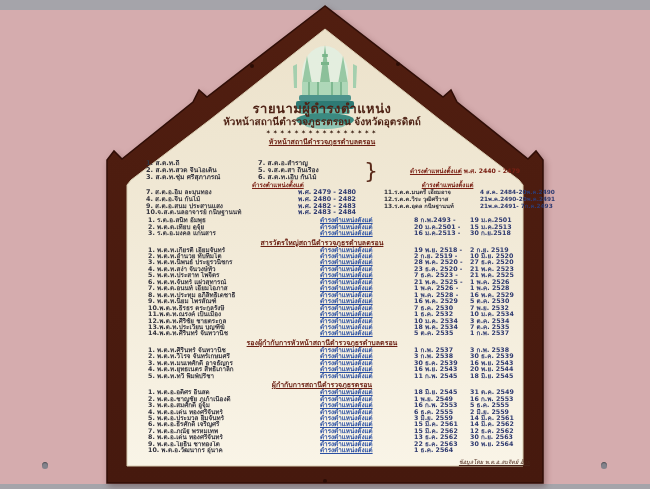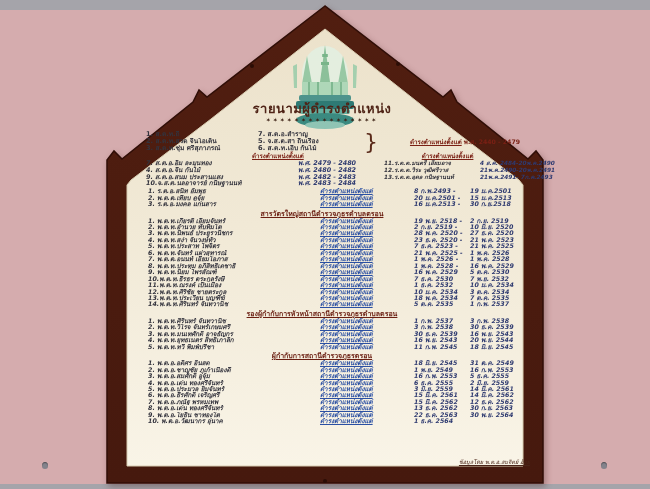--- a/index.html
+++ b/index.html
@@ -25,34 +25,34 @@
     color:#33333d;
   }
   .u{text-decoration:underline;}
   .center{text-align:center;}
   .title{font-size:13px;line-height:14px;font-weight:bold;color:#4f2316;letter-spacing:.5px;}
   .subtitle{font-size:10px;line-height:12px;font-weight:bold;color:#4f2316;}
   .stars{font-size:6px;line-height:8px;color:#3c2013;letter-spacing:2px;}
   .sechead{font-size:7px;line-height:8px;font-weight:bold;color:#6b1f12;text-align:center;margin-top:2px;}
 
   
-  .s1-names{position:relative;display:flex;margin-top:7px;padding-left:22px;gap:32px;}
+  .s1-names{position:relative;display:flex;margin-top:14px;padding-left:22px;gap:32px;}
   .s1col{width:128px;}
   .s1col2{width:118px;}
   .s1col div,.s1col2 div{font-size:6.6px;line-height:7px;white-space:nowrap;overflow:hidden;font-weight:bold;}
   .s1brace{width:14px;font-size:22px;line-height:21px;color:#5a2a1a;font-weight:normal;}
   .s1tenure{flex:1;font-size:6.2px;line-height:7px;color:#7a2014;font-weight:bold;
     white-space:nowrap;padding-top:7px;}
   .s1subs{display:flex;font-size:6.2px;line-height:8px;font-weight:bold;color:#7a2014;}
   .s1subs .sub-l{margin-left:128px;}
   .s1subs .sub-r{margin-left:118px;}
   .s1cols{display:flex;padding-left:22px;}
   .s1cols .colL{width:240px;}
   .s1cols .colR{flex:1;}
-  .trow{display:flex;white-space:nowrap;overflow:hidden;font-size:6.4px;line-height:6.8px;font-style:italic;}
+  .trow{display:flex;white-space:nowrap;overflow:hidden;font-size:6.4px;line-height:6.8px;}
   .colL .s1nm{width:152px;font-weight:bold;}
   .colL .s1dt{width:86px;color:#2e3a70;font-weight:bold;}
   .colR .s1nm{width:96px;font-size:5.8px;font-weight:bold;}
   .colR .s1dt{color:#2e3a70;font-size:5.8px;font-weight:bold;}
 
   
   #sections .secblock{margin-top:1px;}
   #sections .trow{padding-left:24px;line-height:6.45px;font-size:6.3px;}
   #sections .nm{width:172px;font-weight:bold;}
   #sections .ph{width:94px;color:#2b50a3;font-weight:bold;text-decoration:underline;}
@@ -106,23 +106,25 @@
   <line x1="56" y1="40" x2="56" y2="53" stroke="#6fae85" stroke-width="1.5"></line>
   <rect x="14" y="53" width="52" height="6" rx="2" fill="#4d948c"></rect>
   <rect x="11" y="59" width="58" height="8" rx="2" fill="#2e7a74"></rect>
   <rect x="15" y="67" width="50" height="5" rx="2" fill="#67b0a0"></rect>
   <ellipse cx="40" cy="78" rx="29" ry="7" fill="#3b8a80"></ellipse>
   <ellipse cx="40" cy="83" rx="20" ry="4" fill="#8fc4b4"></ellipse>
 </svg>
 
 <div class="board-text">
   <div class="title center">รายนามผู้ดำรงตำแหน่ง</div>
+  <div class="subtitle center">หัวหน้าสถานีตำรวจภูธรตรอน จังหวัดอุตรดิตถ์</div>
   <div class="stars center">✶✶✶✶✶✶✶✶✶✶✶✶✶✶✶✶</div>
 
   <div class="sec1">
+    <div class="sechead u">หัวหน้าสถานีตำรวจภูธรตำบลตรอน</div>
     <div class="s1-names">
       <div class="s1col">
         <div>1. ส.ต.ท.ถี</div>
         <div>2. ส.ต.ท.สวด   จีนโอเต็น</div>
         <div>3. ส.ต.ท.ชุ่ม   ศรีสุภาภรณ์</div>
       </div>
       <div class="s1col2">
         <div>7. ส.ต.อ.สำราญ</div>
         <div>5. จ.ส.ต.สา      ถิ่นเรือง</div>
         <div>6. ส.ต.ท.เอิบ     กันไม้</div>

